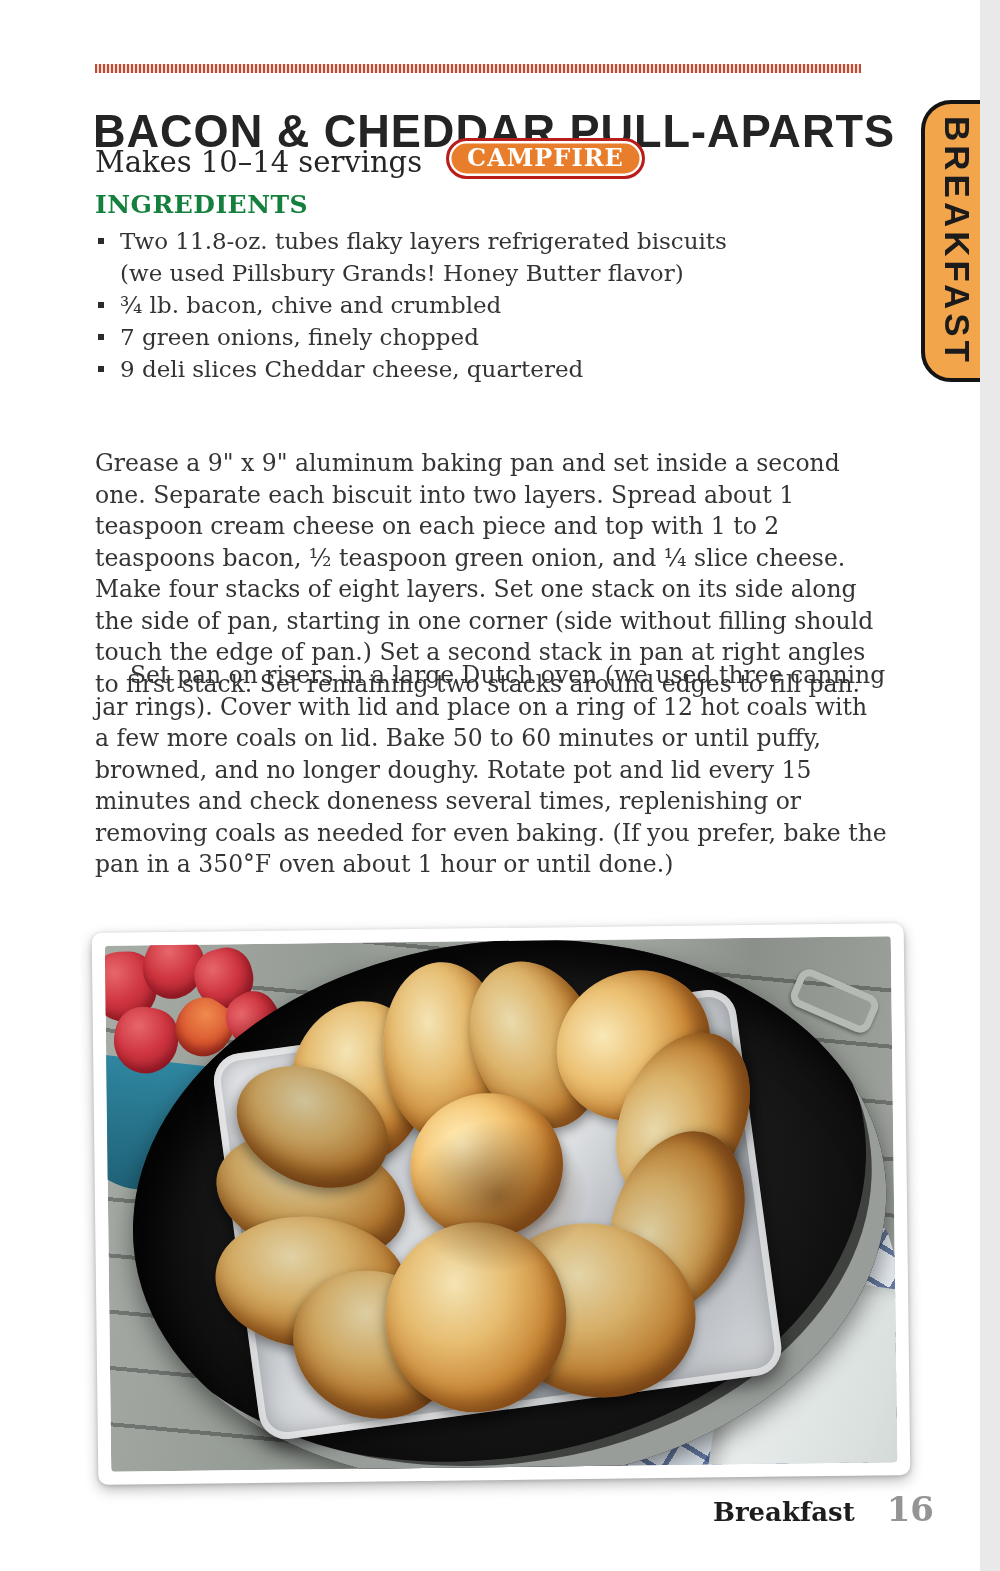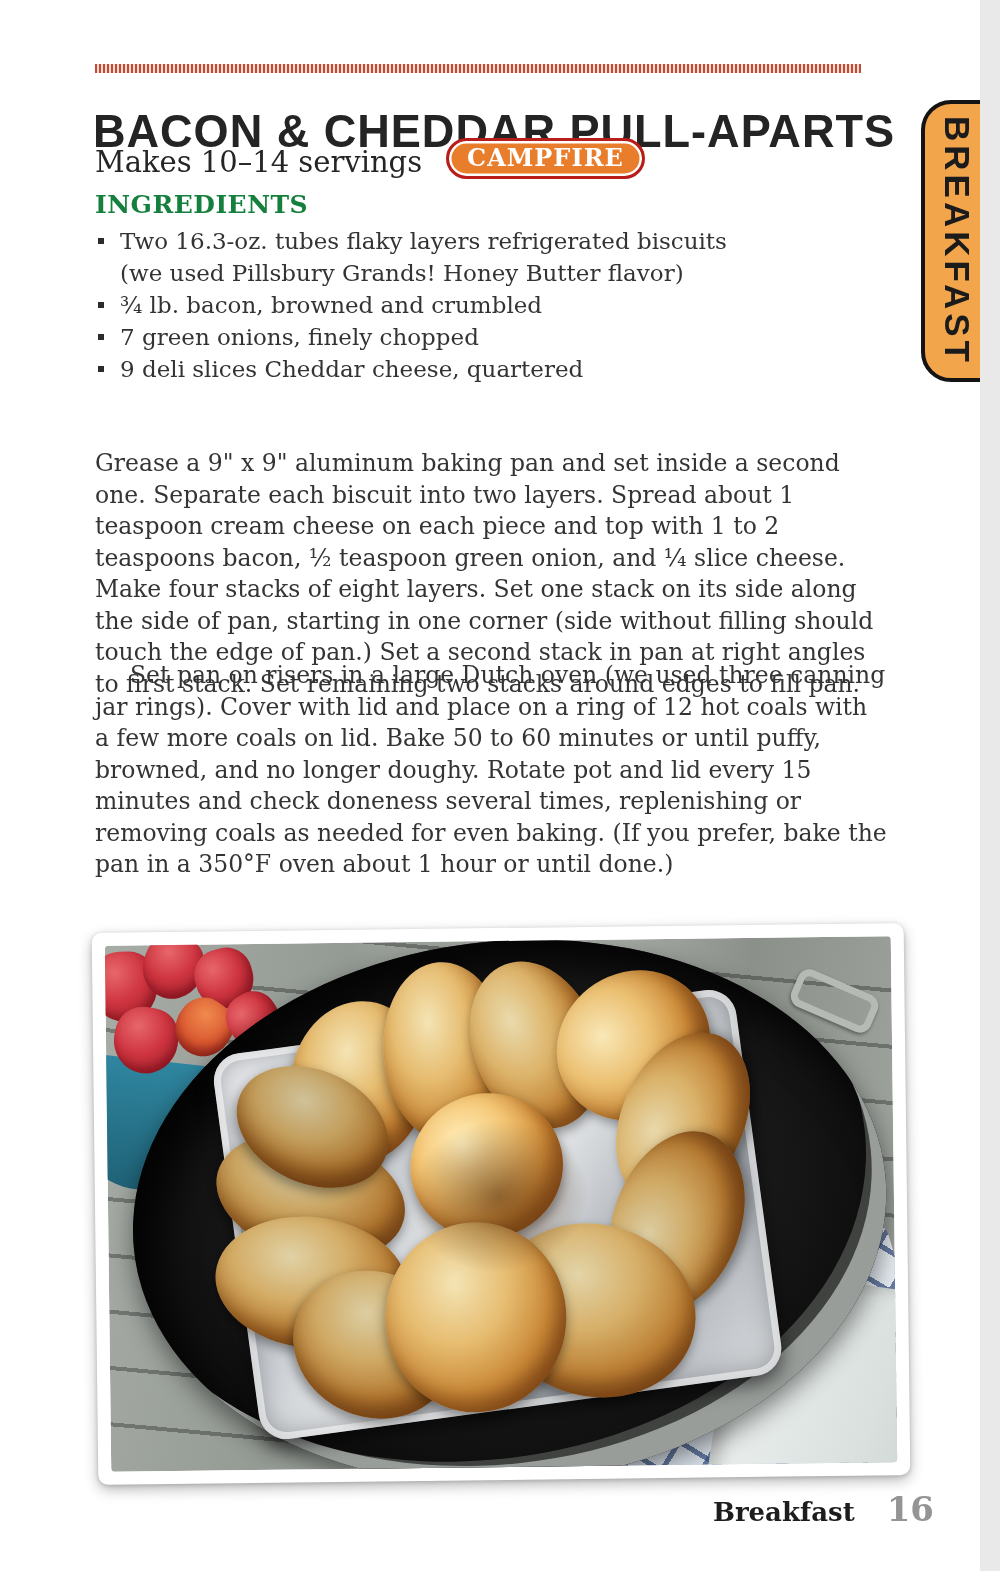--- a/index.html
+++ b/index.html
@@ -185,28 +185,28 @@
   <div class="serv-row">
     <span class="servings">Makes 10–14 servings</span>
     <span class="badge">CAMPFIRE</span>
   </div>
 
   <div class="ingredients">
     <div class="ing-head">INGREDIENTS</div>
     <ul class="ing-list">
       <li>
         <span class="blt"></span>
-        <span>Two 16.3-oz. tubes flaky layers refrigerated biscuits (we used Pillsbury Grands! Honey Butter flavor)</span>
-      </li>
-      <li>
-        <span class="blt"></span>
-      </li>
-      <li>
-        <span class="blt"></span>
-        <span>¾ lb. bacon, browned and crumbled</span>
+        <span>Two 11.8-oz. tubes flaky layers refrigerated biscuits (we used Pillsbury Grands! Honey Butter flavor)</span>
+      </li>
+      <li>
+        <span class="blt"></span>
+      </li>
+      <li>
+        <span class="blt"></span>
+        <span>¾ lb. bacon, chive and crumbled</span>
       </li>
       <li>
         <span class="blt"></span>
         <span>7 green onions, finely chopped</span>
       </li>
       <li>
         <span class="blt"></span>
         <span>9 deli slices Cheddar cheese, quartered</span>
       </li>
     </ul>

